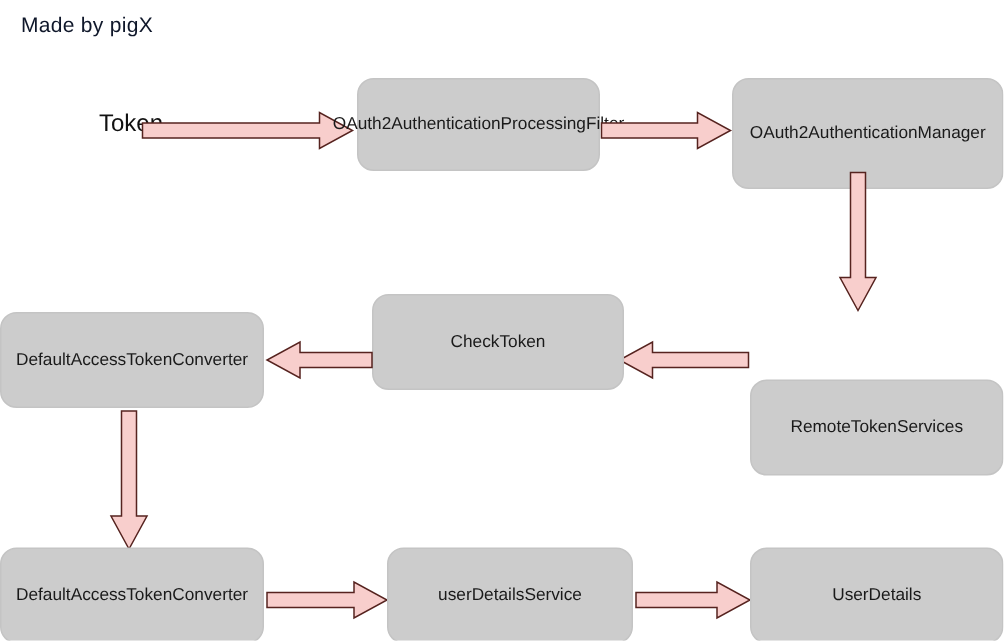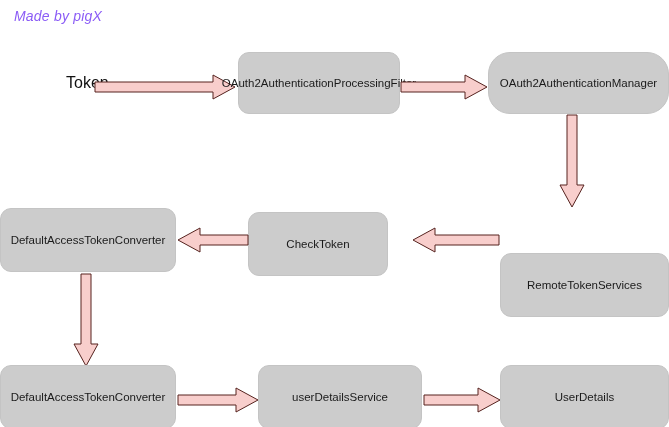--- a/index.html
+++ b/index.html
@@ -8,23 +8,22 @@
     background:#ffffff;
     font-family:"Liberation Sans", sans-serif;
     overflow:hidden;
     position:relative;
   }
   #canvas{position:absolute;left:0;top:0;width:669px;height:427px;}
 
   .watermark{
     position:absolute;
     left:14px;top:8px;
-    font-style:italic;
     font-size:14px;
-    color:#8b5cf6;
+    color:#0f172a;
     letter-spacing:.2px;
     white-space:nowrap;
   }
 
   .node{
     position:absolute;
     box-sizing:border-box;
     background:#cccccc;
     border:1px solid #c4c4c4;
     border-radius:11px;
@@ -45,23 +44,23 @@
     font-size:16px;
     color:#111;
     white-space:nowrap;
   }
 
   .arrow{position:absolute;}
   .arrow svg{display:block;overflow:visible;}
 
   
   #n-filter   {left:238px; top:52px;  width:162px; height:62px;}
-  #n-manager  {left:488px; top:52px;  width:181px; height:62px;border-radius:22px;}
+  #n-manager  {left:488px; top:52px;  width:181px; height:74px;}
   #n-remote   {left:500px; top:208px; width:169px; height:64px;margin-top:45px;}
-  #n-check    {left:248px; top:212px; width:140px; height:64px;align-items:center;}
+  #n-check    {left:248px; top:196px; width:168px; height:64px;align-items:center;}
   #n-dac1     {left:0px;   top:208px; width:176px; height:64px;}
   #n-dac2     {left:0px;   top:365px; width:176px; height:64px;}
   #n-uds      {left:258px; top:365px; width:164px; height:64px;}
   #n-userdet  {left:500px; top:365px; width:169px; height:64px;}
 
   
   #a-token    {left:95px;  top:75px;}
   #a-f2m      {left:401px; top:75px;}
   #a-m2r      {left:560px; top:115px;}
   #a-r2c      {left:413px; top:228px;}

